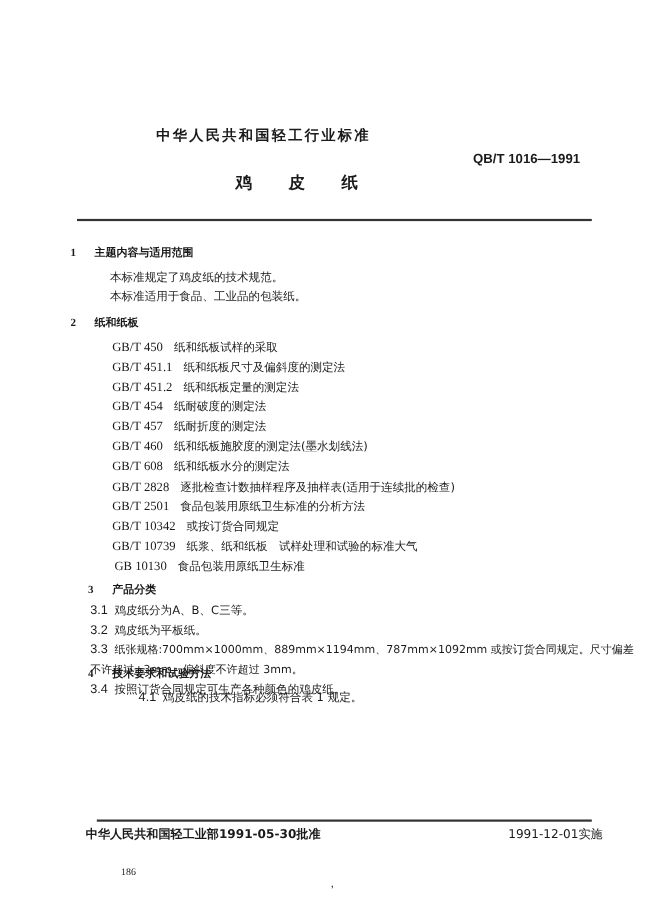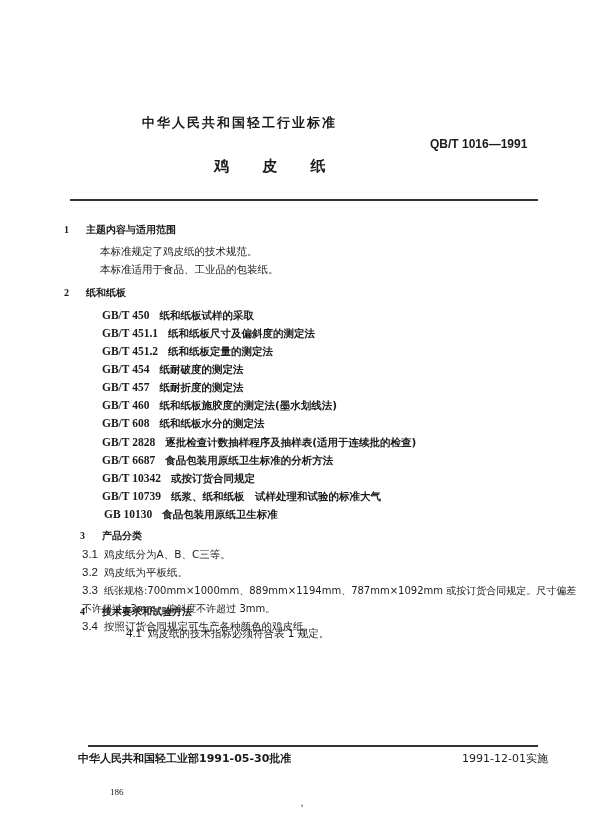--- a/index.html
+++ b/index.html
@@ -9,21 +9,21 @@
     font-family: "DejaVu Sans", "Liberation Sans", sans-serif;
   }
   .abs { position: absolute; white-space: nowrap; }
   .hdr-org { left: 142px; top: 114px; font-size: 13px; font-weight: bold; letter-spacing: 2px; }
   .hdr-code { left: 430px; top: 137px; font-size: 12px; font-family: "Liberation Sans", sans-serif; font-weight: bold; }
   .hdr-title { left: 214px; top: 157px; font-size: 15px; font-weight: bold; letter-spacing: 14px; }
   .rule { position: absolute; left: 70px; width: 468px; height: 2px; background: #333; }
   .sec { font-size: 10px; font-weight: bold; font-family: Liberation Serif, serif; }
   .sec .num { display: inline-block; width: 22px; }
   .body-t { font-size: 10.5px; }
-  .ref { font-size: 10.5px; font-weight: bold; }
+  .ref { font-size: 10.5px; }
   .ref .code { font-family: "Liberation Serif", serif; font-size: 11.5px; margin-right: 10px; }
   .clause .num { display: inline-block; width: 22px; font-family: "Liberation Sans", sans-serif; font-size: 11.5px; }
   .footer-l { left: 78px; top: 751px; font-size: 11px; font-weight: bold; }
   .footer-r { left: 462px; top: 751px; font-size: 11px; }
   .pageno { left: 110px; top: 787px; font-size: 9px; font-family: "Liberation Serif", serif; }
   .mark { left: 297px; top: 796px; font-size: 10px; }
 </style>
 </head>
 <body>
 
@@ -43,21 +43,21 @@
 </div>
 
 <div class="abs ref" style="left:102px; top:309px;"><span class="code">GB/T 450</span><span>纸和纸板试样的采取</span></div>
 <div class="abs ref" style="left:102px; top:327px;"><span class="code">GB/T 451.1</span><span>纸和纸板尺寸及偏斜度的测定法</span></div>
 <div class="abs ref" style="left:102px; top:345px;"><span class="code">GB/T 451.2</span><span>纸和纸板定量的测定法</span></div>
 <div class="abs ref" style="left:102px; top:363px;"><span class="code">GB/T 454</span><span>纸耐破度的测定法</span></div>
 <div class="abs ref" style="left:102px; top:381px;"><span class="code">GB/T 457</span><span>纸耐折度的测定法</span></div>
 <div class="abs ref" style="left:102px; top:399px;"><span class="code">GB/T 460</span><span>纸和纸板施胶度的测定法(墨水划线法)</span></div>
 <div class="abs ref" style="left:102px; top:417px;"><span class="code">GB/T 608</span><span>纸和纸板水分的测定法</span></div>
 <div class="abs ref" style="left:102px; top:436px;"><span class="code">GB/T 2828</span><span>逐批检查计数抽样程序及抽样表(适用于连续批的检查)</span></div>
-<div class="abs ref" style="left:102px; top:454px;"><span class="code">GB/T 6687</span><span>食品包装用原纸卫生标准的分析方法</span></div>
+<div class="abs ref" style="left:102px; top:454px;"><span class="code">GB/T 2501</span><span>食品包装用原纸卫生标准的分析方法</span></div>
 <div class="abs ref" style="left:102px; top:472px;"><span class="code">GB/T 10342</span><span>或按订货合同规定</span></div>
 <div class="abs ref" style="left:102px; top:490px;"><span class="code">GB/T 10739</span><span>纸浆、纸和纸板　试样处理和试验的标准大气</span></div>
 <div class="abs ref" style="left:104px; top:508px;"><span class="code">GB 10130</span><span>食品包装用原纸卫生标准</span></div>
 
 <div class="abs sec" style="left:80px; top:529px;">
   <span class="num">3</span><span>产品分类</span>
 </div>
 <div class="abs body-t clause" style="left:82px; top:548px;"><span class="num">3.1</span><span>鸡皮纸分为A、B、C三等。</span></div>
 <div class="abs body-t clause" style="left:82px; top:566px;"><span class="num">3.2</span><span>鸡皮纸为平板纸。</span></div>
 <div class="abs body-t clause" style="left:82px; top:584px; font-size:10px;"><span class="num">3.3</span><span>纸张规格:700mm×1000mm、889mm×1194mm、787mm×1092mm 或按订货合同规定。尺寸偏差</span></div>

